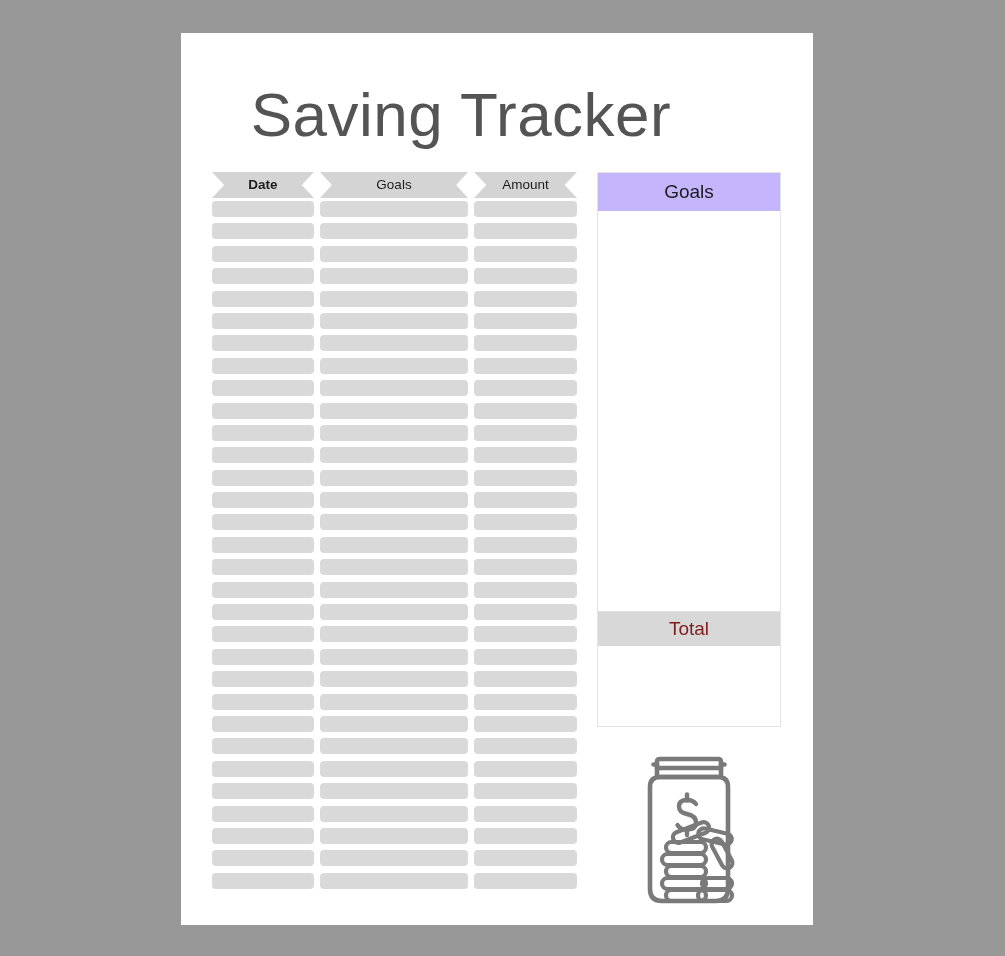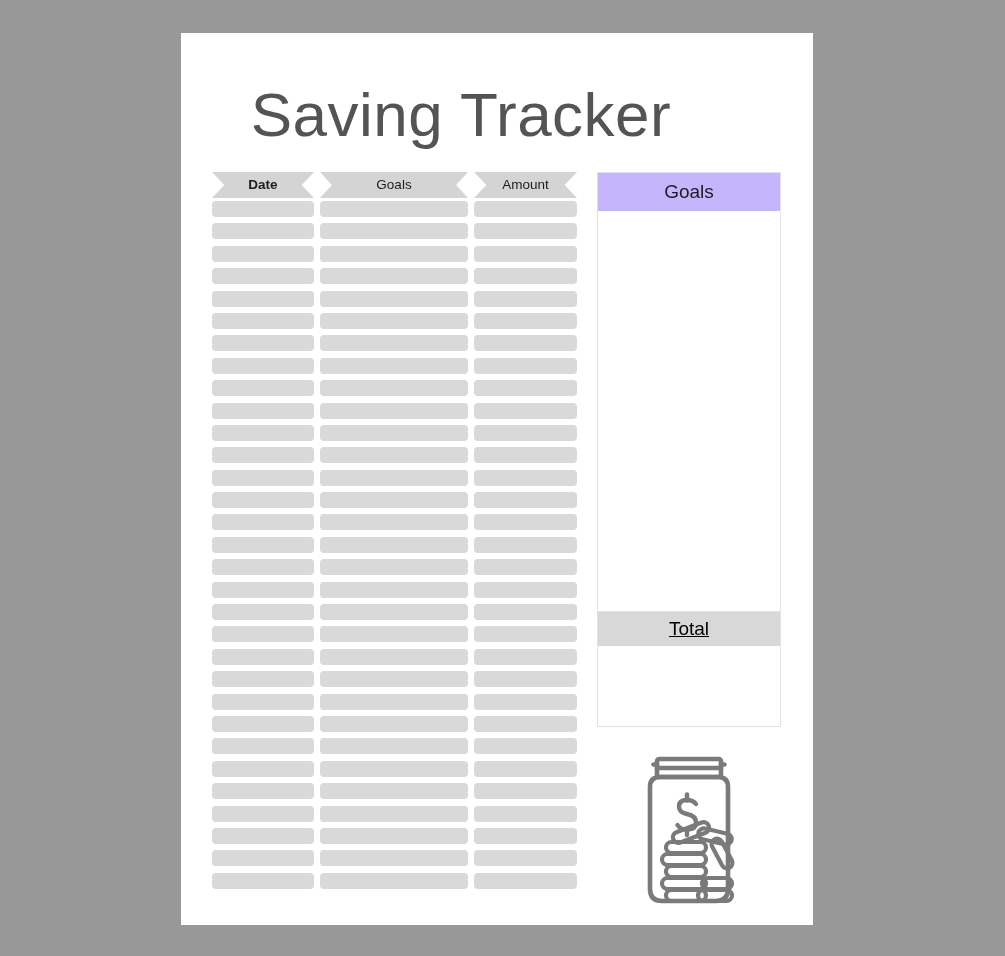--- a/index.html
+++ b/index.html
@@ -129,25 +129,24 @@
     top: 578px;
     width: 184px;
     height: 116px;
     border: 1px solid #e3e3e3;
     box-sizing: border-box;
     background: #ffffff;
   }
   #total-header {
     height: 34px;
     background: #d8d8d8;
-    color: #000000;
+    color: #7f1d1d;
     font-size: 19px;
     line-height: 34px;
     text-align: center;
-    text-decoration: underline;
   }
   #total-body {
     height: 80px;
     background: #ffffff;
   }
 
   
   #jar-icon-wrap {
     position: absolute;
     left: 455px;

